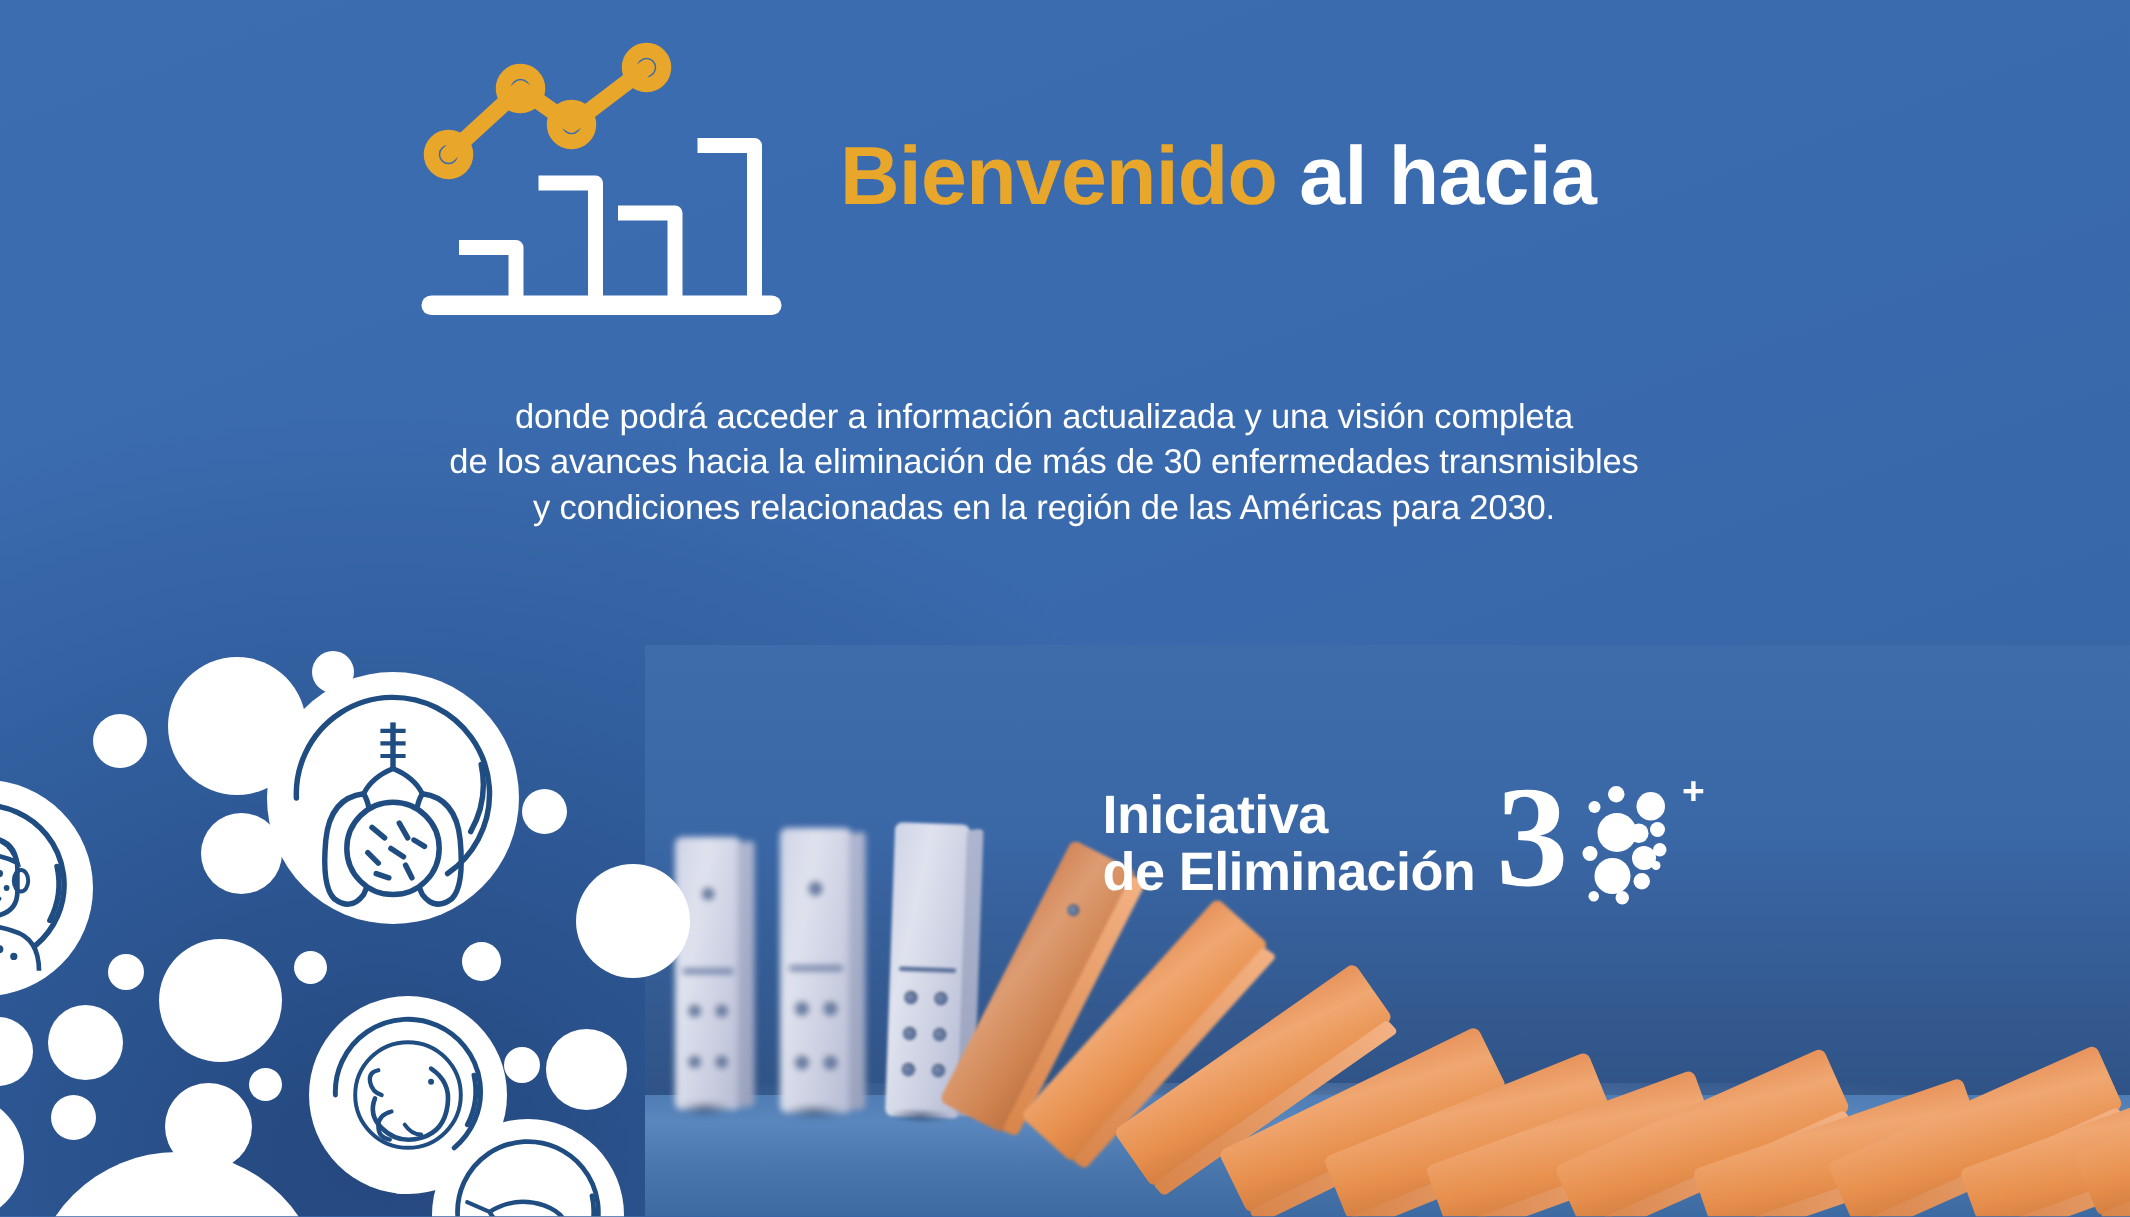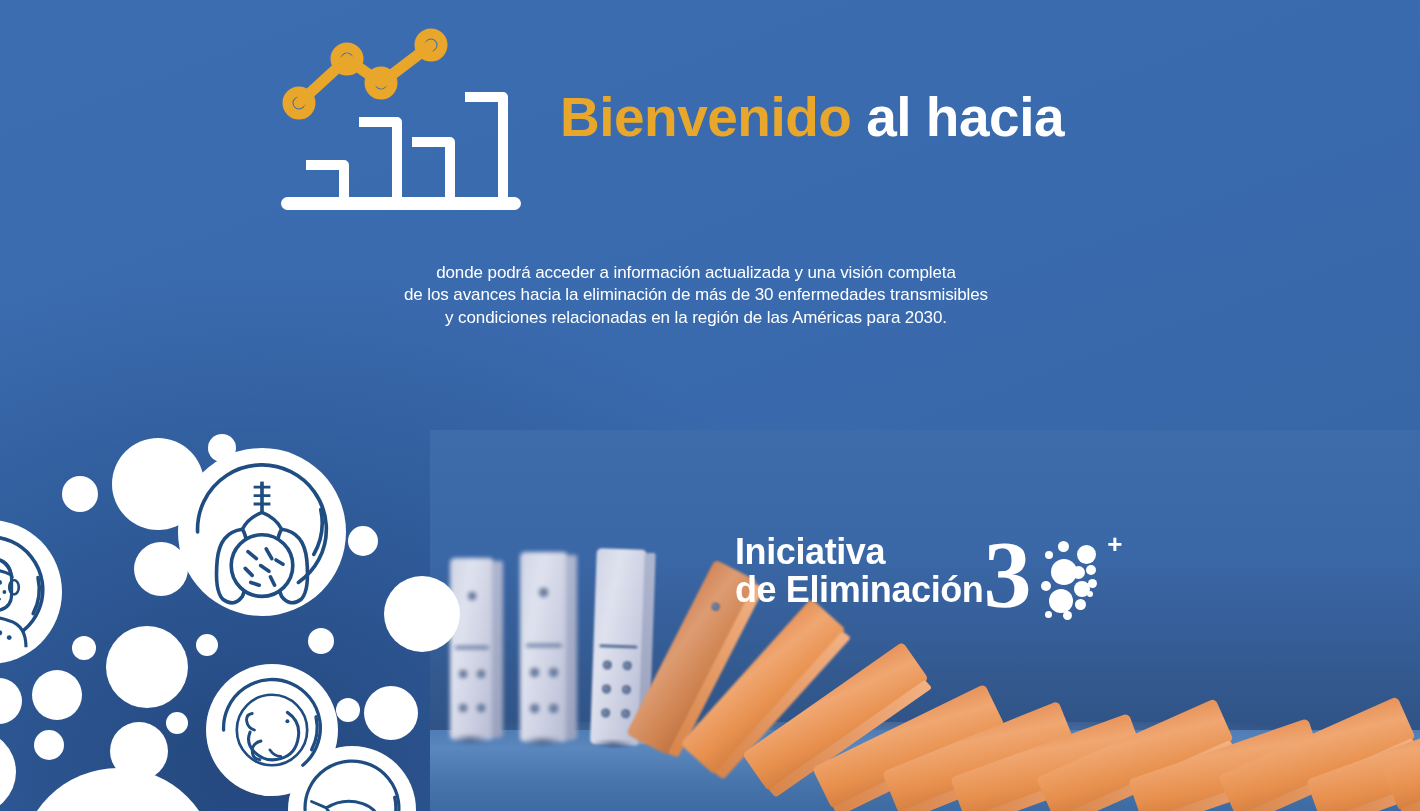--- a/index.html
+++ b/index.html
@@ -95,29 +95,29 @@
     font-size:55px; line-height:1.08; font-weight:700;
     color:#ffffff; letter-spacing:-.5px;
     text-align:left;
   }
   #title .hl { color:#e8a62a; }
   #title .l2 { display:block; text-align:center; }
 
   #subtitle {
     position:absolute; left:0; top:262px; width:1392px;
     text-align:center; color:#fff;
-    font-size:17px; line-height:1.32; font-weight:400;
+    font-size:23px; line-height:1.32; font-weight:400;
     letter-spacing:-.1px;
   }
   #subtitle span { display:block; }
 
   
   #initiative {
-    position:absolute; left:735px; top:533px;
-    display:flex; 
+    position:absolute; left:735px; top:516px;
+    display:flex; align-items:center; gap:14px;
   }
   #initiative .words {
     color:#fff; font-weight:700; font-size:36px; line-height:1.06;
     letter-spacing:-.4px; text-align:left;
   }
   #initiative .words span{ display:block; white-space:nowrap; }
   #mark { position:relative; width:136px; height:92px; }
   #mark .three {
     position:absolute; left:0; top:-6px;
     font-family:"Liberation Serif", serif;

